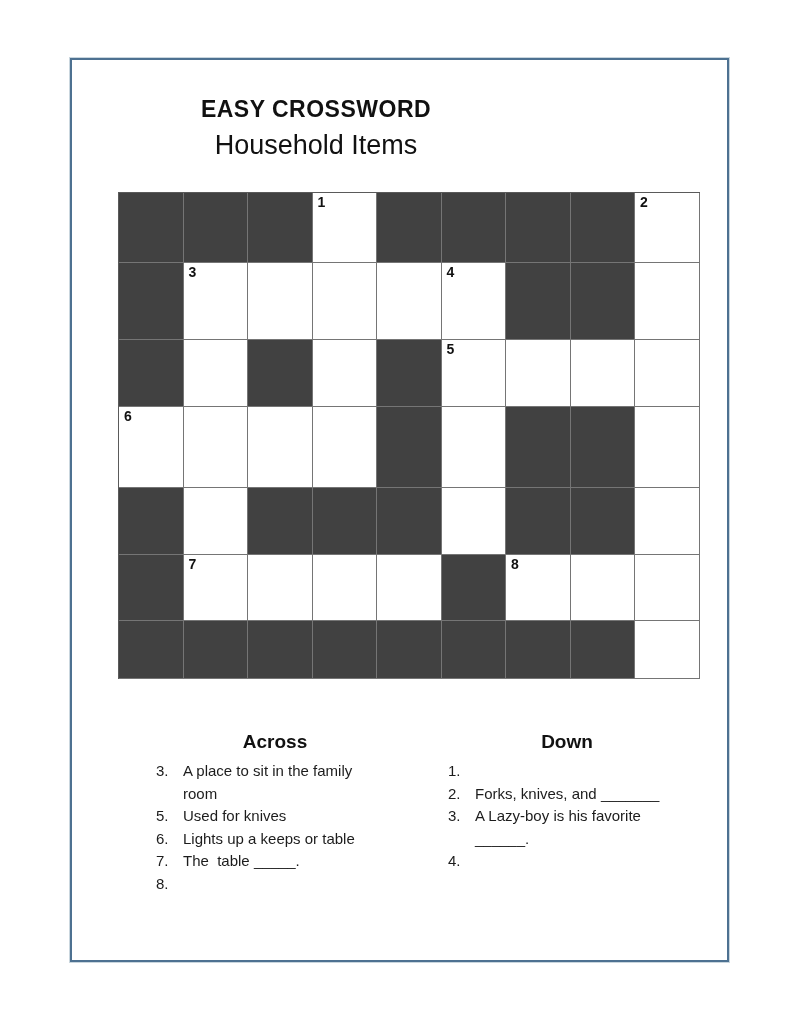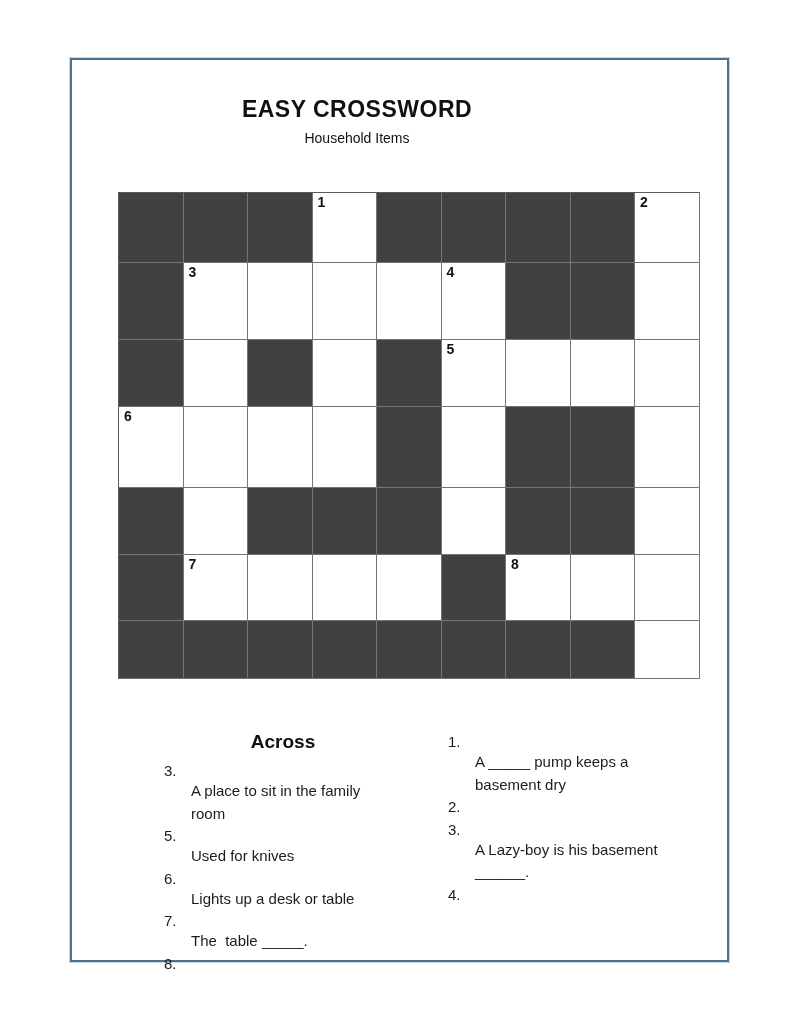--- a/index.html
+++ b/index.html
@@ -21,30 +21,29 @@
     height: 904px;
     border: 2px solid #4d7191;
     box-shadow: 0 0 0 1px #c9d6de;
   }
   .header {
     position: absolute;
     left: 0;
     top: 96px;
     width: 632px;
     text-align: center;
-    margin-left: 41px;
   }
   .title {
     font-size: 23px;
     font-weight: 600;
     letter-spacing: 0.5px;
     color: #111111;
   }
   .subtitle {
-    font-size: 14px;
+    font-size: 27px;
     font-weight: 400;
     margin-top: 7px;
     color: #111111;
   }
   .grid {
     position: absolute;
     left: 118px;
     top: 192px;
     display: grid;
     grid-template-columns: repeat(9, 64.5px);
@@ -66,21 +65,21 @@
     font-size: 14px;
     font-weight: bold;
     color: #111111;
     line-height: 1.1;
   }
   .clues-across, .clues-down {
     position: absolute;
     top: 731px;
     width: 238px;
   }
-  .clues-across { left: 164px; }
+  .clues-across { left: 156px; }
   .clues-down { left: 448px; }
   .clue-heading {
     font-size: 19px;
     font-weight: bold;
     text-align: center;
     color: #111111;
     margin-bottom: 7px;
   }
   .clue-list { list-style: none; }
   .clue-item {
@@ -88,21 +87,20 @@
     font-size: 15px;
     line-height: 22.5px;
     color: #1c1c1c;
   }
   .clue-num {
     flex: none;
     width: 27px;
   }
   .clue-text {
     white-space: pre;
-    margin-top: 20px;
   }
 </style>
 </head>
 <body>
 
 <div class="canvas">
   <div class="page-border"></div>
 
   <div class="header">
     <div class="title">EASY CROSSWORD</div>
@@ -198,45 +196,45 @@
           <span class="clue-num">3.</span>
           <span class="clue-text">A place to sit in the family
 room</span>
         </li>
         <li class="clue-item">
           <span class="clue-num">5.</span>
           <span class="clue-text">Used for knives</span>
         </li>
         <li class="clue-item">
           <span class="clue-num">6.</span>
-          <span class="clue-text">Lights up a desk or table</span>
+          <span class="clue-text">Lights up a keeps or table</span>
         </li>
         <li class="clue-item">
           <span class="clue-num">7.</span>
           <span class="clue-text">The  table _____.</span>
         </li>
         <li class="clue-item">
           <span class="clue-num">8.</span>
         </li>
       </ul>
   </div>
 
   <div class="clues-down">
+    <div class="clue-heading">Down</div>
     <ul class="clue-list" id="down-list">
         <li class="clue-item">
           <span class="clue-num">1.</span>
-          <span class="clue-text">A _____ pump keeps a
-basement dry</span>
         </li>
         <li class="clue-item">
           <span class="clue-num">2.</span>
+          <span class="clue-text">Forks, knives, and _______</span>
         </li>
         <li class="clue-item">
           <span class="clue-num">3.</span>
-          <span class="clue-text">A Lazy-boy is his basement
+          <span class="clue-text">A Lazy-boy is his favorite
 ______.</span>
         </li>
         <li class="clue-item">
           <span class="clue-num">4.</span>
         </li>
       </ul>
   </div>
 </div>
 
 </body></html>

